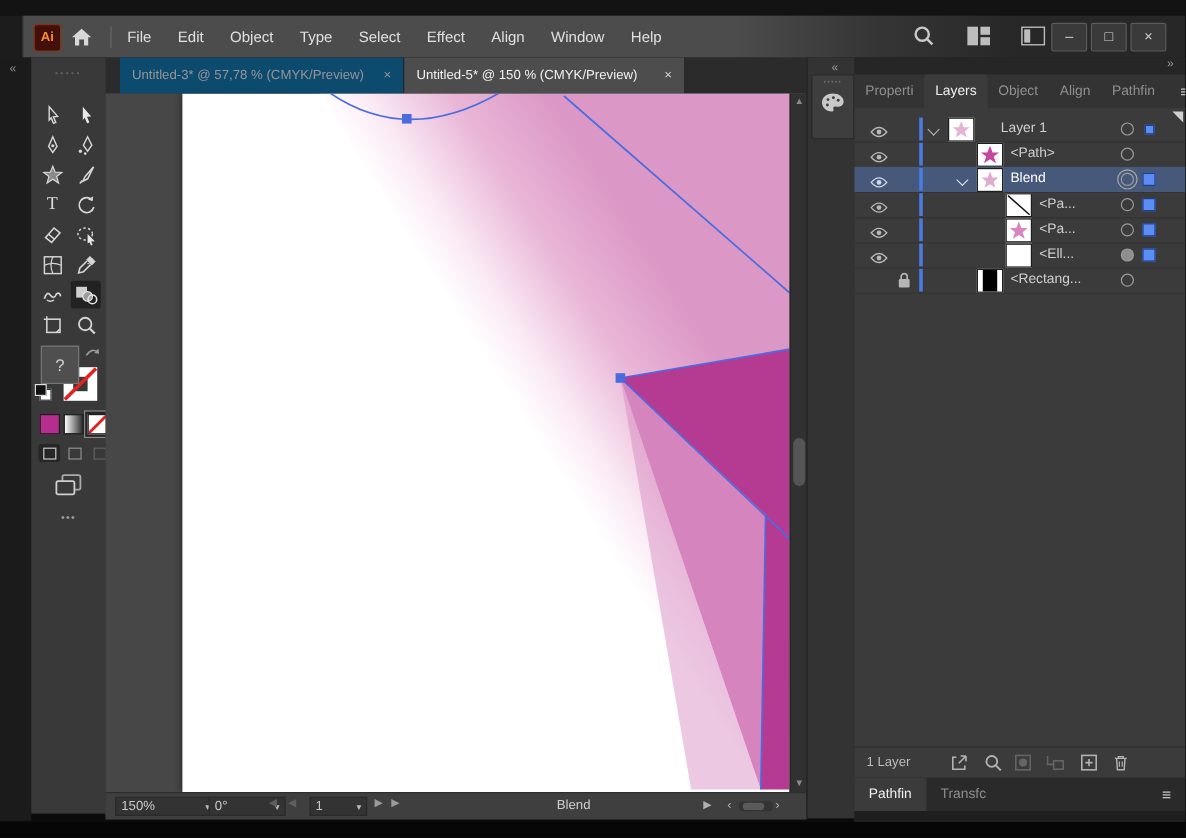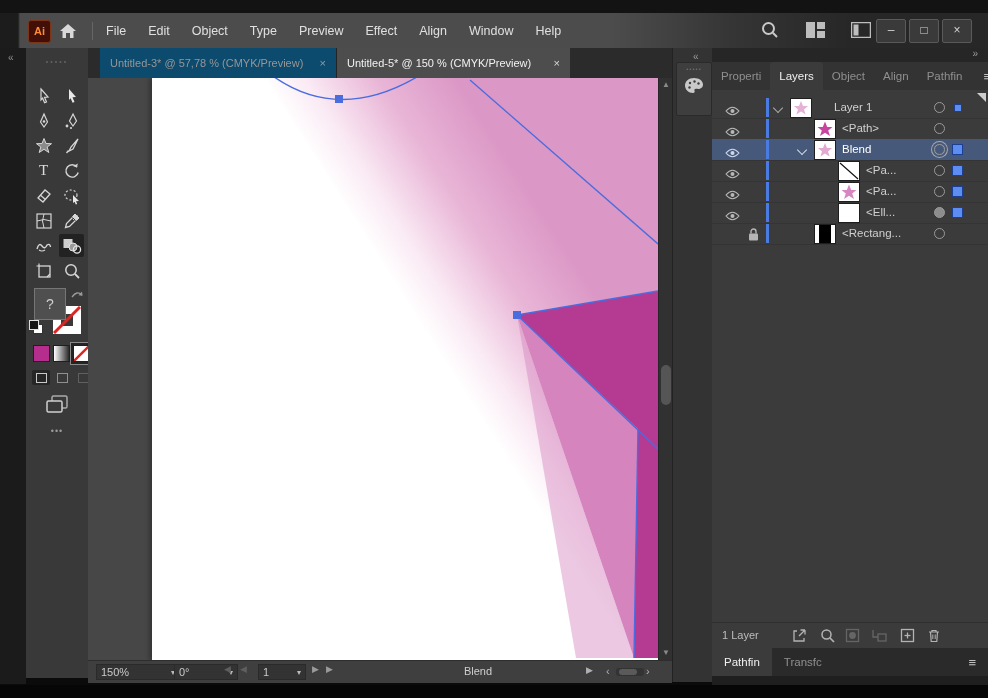--- a/index.html
+++ b/index.html
@@ -157,21 +157,21 @@
       <svg width="20" height="20" viewBox="0 0 20 20">
           <path d="M10 3 L18 10 H15.5 V17 H12 V12 H8 V17 H4.5 V10 H2 Z" fill="#d8d8d8"></path>
         </svg>
     </div>
     <div class="abs" id="menu-divider"></div>
     <div class="abs" id="menus">
       <span class="menu-item">File</span>
       <span class="menu-item">Edit</span>
       <span class="menu-item">Object</span>
       <span class="menu-item">Type</span>
-      <span class="menu-item">Preview</span>
+      <span class="menu-item">Select</span>
       <span class="menu-item">Effect</span>
       <span class="menu-item">Align</span>
       <span class="menu-item">Window</span>
       <span class="menu-item">Help</span>
     </div>
     <div class="abs" id="top-icons">
       <span>
         <svg width="20" height="20" viewBox="0 0 20 20">
             <circle cx="8.5" cy="8.5" r="5.5" fill="none" stroke="#c9c9c9" stroke-width="2"></circle>
             <line x1="12.8" y1="12.8" x2="17" y2="17" stroke="#c9c9c9" stroke-width="2"></line>

